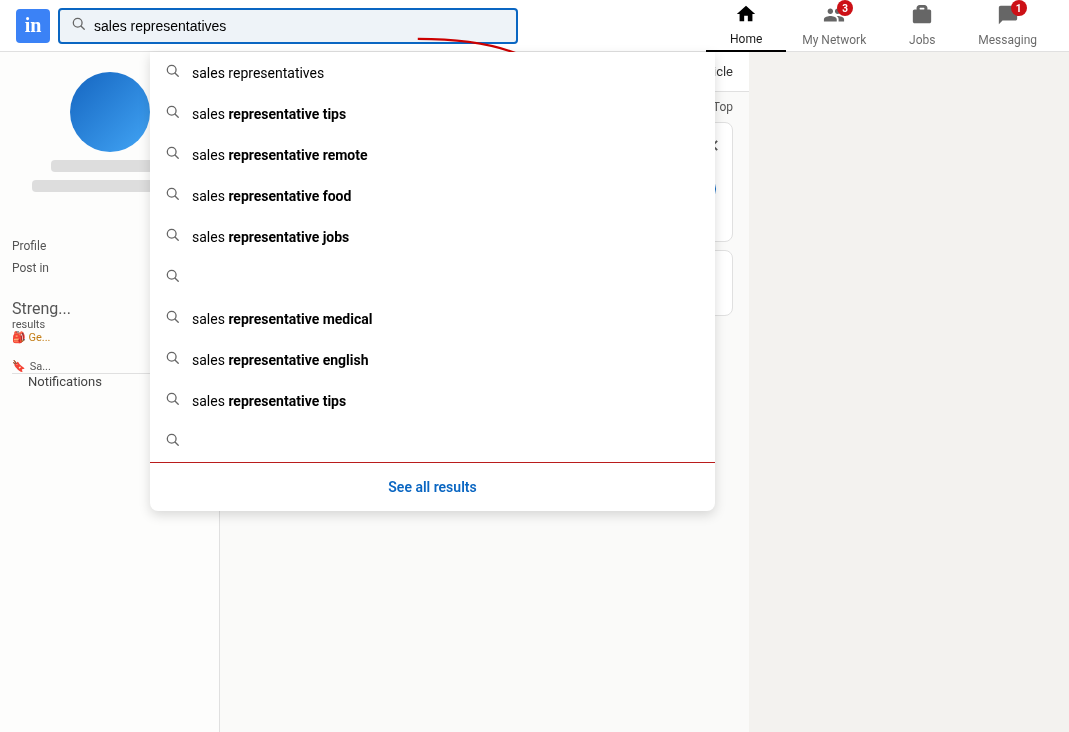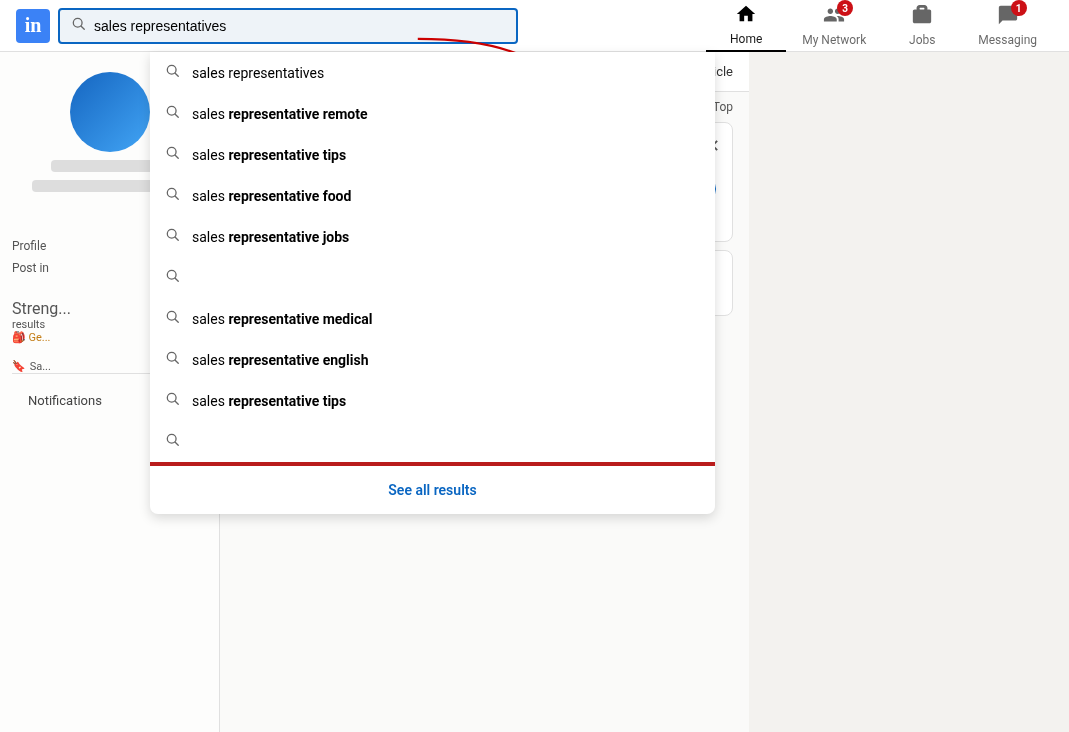--- a/index.html
+++ b/index.html
@@ -210,21 +210,21 @@
       color: #000;
     }
 
     .see-all-results {
       text-align: center;
       padding: 16px;
       color: #0a66c2;
       font-size: 14px;
       font-weight: 600;
       cursor: pointer;
-      border-top: 4px solid #b91c1c;
+      border-top: 1px solid #b91c1c;
     }
 
     
     .bg-card {
       background: white;
       border-radius: 8px;
       border: 1px solid #e0e0e0;
       margin-bottom: 8px;
     }
 
@@ -238,21 +238,21 @@
       padding: 4px 12px;
       font-size: 14px;
       font-weight: 600;
       background: white;
     }
 
     
     .bg-notification {
       display: flex;
       justify-content: space-between;
-      padding: 19px 16px;
+      padding: 0 16px;
       font-size: 13px;
       color: #444;
       border-top: 1px solid #e0e0e0;
       margin-top: auto;
     }
   </style>
 </head>
 <body>
 
 <div class="bg-left">
@@ -395,30 +395,30 @@
     </span>
     <span class="dropdown-text">sales representatives</span>
   </div>
   <div class="dropdown-item">
     <span class="dropdown-search-icon">
       <svg width="14" height="14" viewBox="0 0 16 16" fill="none">
         <circle cx="6.5" cy="6.5" r="5" stroke="#666" stroke-width="1.5"></circle>
         <line x1="10.5" y1="10.5" x2="14" y2="14" stroke="#666" stroke-width="1.5" stroke-linecap="round"></line>
       </svg>
     </span>
+    <span class="dropdown-text">sales <strong>representative tips</strong></span>
+  </div>
+  <div class="dropdown-item">
+    <span class="dropdown-search-icon">
+      <svg width="14" height="14" viewBox="0 0 16 16" fill="none">
+        <circle cx="6.5" cy="6.5" r="5" stroke="#666" stroke-width="1.5"></circle>
+        <line x1="10.5" y1="10.5" x2="14" y2="14" stroke="#666" stroke-width="1.5" stroke-linecap="round"></line>
+      </svg>
+    </span>
     <span class="dropdown-text">sales <strong>representative remote</strong></span>
-  </div>
-  <div class="dropdown-item">
-    <span class="dropdown-search-icon">
-      <svg width="14" height="14" viewBox="0 0 16 16" fill="none">
-        <circle cx="6.5" cy="6.5" r="5" stroke="#666" stroke-width="1.5"></circle>
-        <line x1="10.5" y1="10.5" x2="14" y2="14" stroke="#666" stroke-width="1.5" stroke-linecap="round"></line>
-      </svg>
-    </span>
-    <span class="dropdown-text">sales <strong>representative tips</strong></span>
   </div>
   <div class="dropdown-item">
     <span class="dropdown-search-icon">
       <svg width="14" height="14" viewBox="0 0 16 16" fill="none">
         <circle cx="6.5" cy="6.5" r="5" stroke="#666" stroke-width="1.5"></circle>
         <line x1="10.5" y1="10.5" x2="14" y2="14" stroke="#666" stroke-width="1.5" stroke-linecap="round"></line>
       </svg>
     </span>
     <span class="dropdown-text">sales <strong>representative food</strong></span>
   </div>

